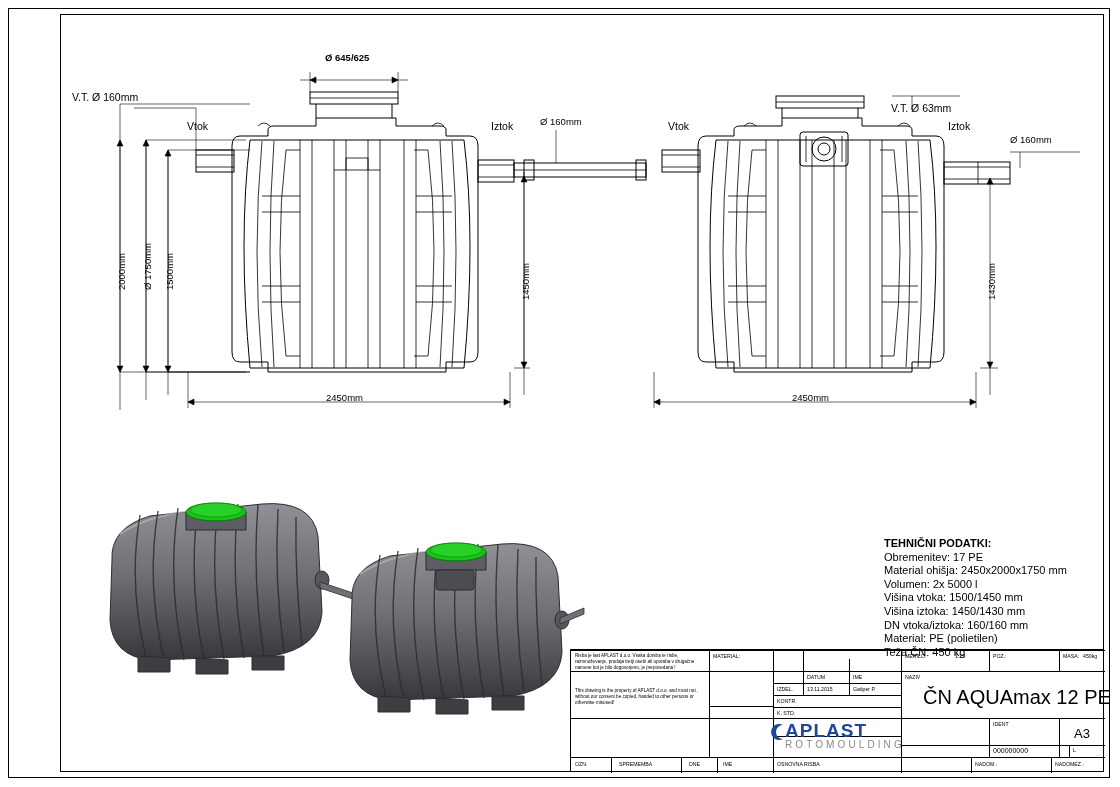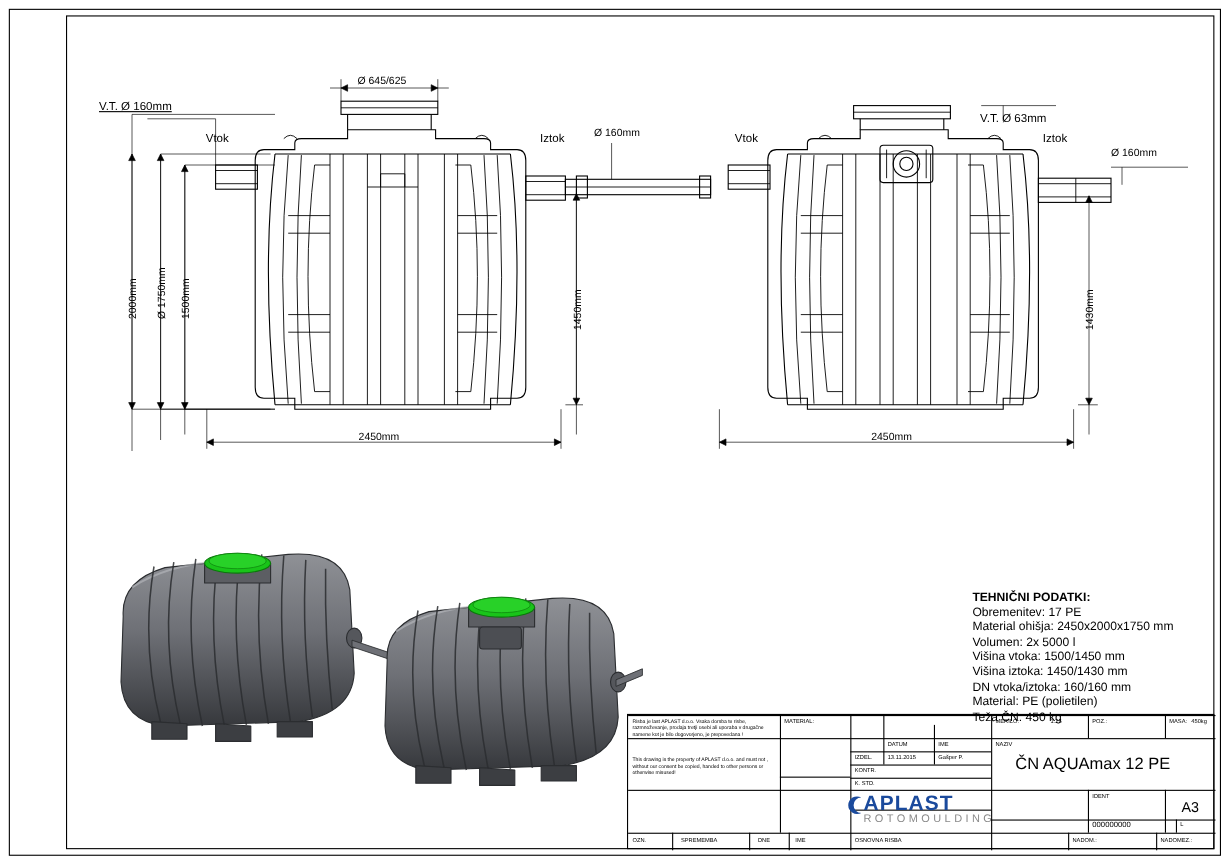--- a/index.html
+++ b/index.html
@@ -14,21 +14,21 @@
   .tank-outline{fill:none;stroke:#000;stroke-width:1;}
   .rib{fill:none;stroke:#000;stroke-width:0.8;}
   
   .techdata{position:absolute;left:884px;top:537px;font-size:11px;line-height:13.6px;color:#000;}
   .techdata .t{font-weight:bold;}
   
   .tb{position:absolute;left:570px;top:649px;width:534px;height:123px;border:1px solid #000;box-sizing:border-box;font-size:5.2px;color:#000;}
   .tbln{position:absolute;background:#000;}
   .cell{position:absolute;font-size:5.2px;line-height:7px;color:#000;white-space:nowrap;}
   .cellw{position:absolute;font-size:4.6px;line-height:6px;color:#000;width:126px;}
-  .bigtitle{position:absolute;font-size:15px;color:#000;white-space:nowrap;}
+  .bigtitle{position:absolute;font-size:20px;color:#000;white-space:nowrap;}
   .a3{position:absolute;font-size:13px;color:#000;}
   .logo-a{font-weight:bold;font-size:19px;letter-spacing:1px;color:#1b4a9c;}
   .logo-sub{font-size:10px;letter-spacing:3.1px;color:#8a8a8a;}
   .render3d path,.render3d polygon,.render3d ellipse,.render3d circle,.render3d rect{stroke-linejoin:round;}
 </style>
 </head>
 <body>
 
 <div id="sheet">
 
@@ -217,23 +217,23 @@
       <path d="M987 184 L990 178 L993 184 Z" fill="#000"></path>
       <path d="M987 362 L990 368 L993 362 Z" fill="#000"></path>
       <line x1="980" y1="368" x2="998" y2="368"></line>
       <line x1="912" y1="96" x2="912" y2="110"></line>
       <line x1="892" y1="96" x2="960" y2="96"></line>
       <line x1="1020" y1="152" x2="1020" y2="168"></line>
       <line x1="1010" y1="152" x2="1080" y2="152"></line>
     </g>
   </svg>
 
-  <div class="lbl" style="left:90px;top:91px;text-decoration:underline;">V.T. Ø 160mm</div>
+  <div class="lbl" style="left:72px;top:91px;">V.T. Ø 160mm</div>
   <div class="lbl" style="left:891px;top:82px;margin-top:20px;">V.T. Ø 63mm</div>
-  <div class="dim" style="left:325px;top:68px;">Ø 645/625</div>
+  <div class="dim" style="left:325px;top:52px;font-weight:bold;">Ø 645/625</div>
   <div class="lbl" style="left:187px;top:120px;">Vtok</div>
   <div class="lbl" style="left:491px;top:120px;">Iztok</div>
   <div class="lbl" style="left:668px;top:120px;">Vtok</div>
   <div class="lbl" style="left:948px;top:120px;">Iztok</div>
   <div class="dim" style="left:540px;top:116px;">Ø 160mm</div>
   <div class="dim" style="left:1010px;top:134px;">Ø 160mm</div>
 
   <div class="dimv" style="left:116px;top:290px;">2000mm</div>
   <div class="dimv" style="left:142px;top:290px;">Ø 1750mm</div>
   <div class="dimv" style="left:164px;top:290px;">1500mm</div>

